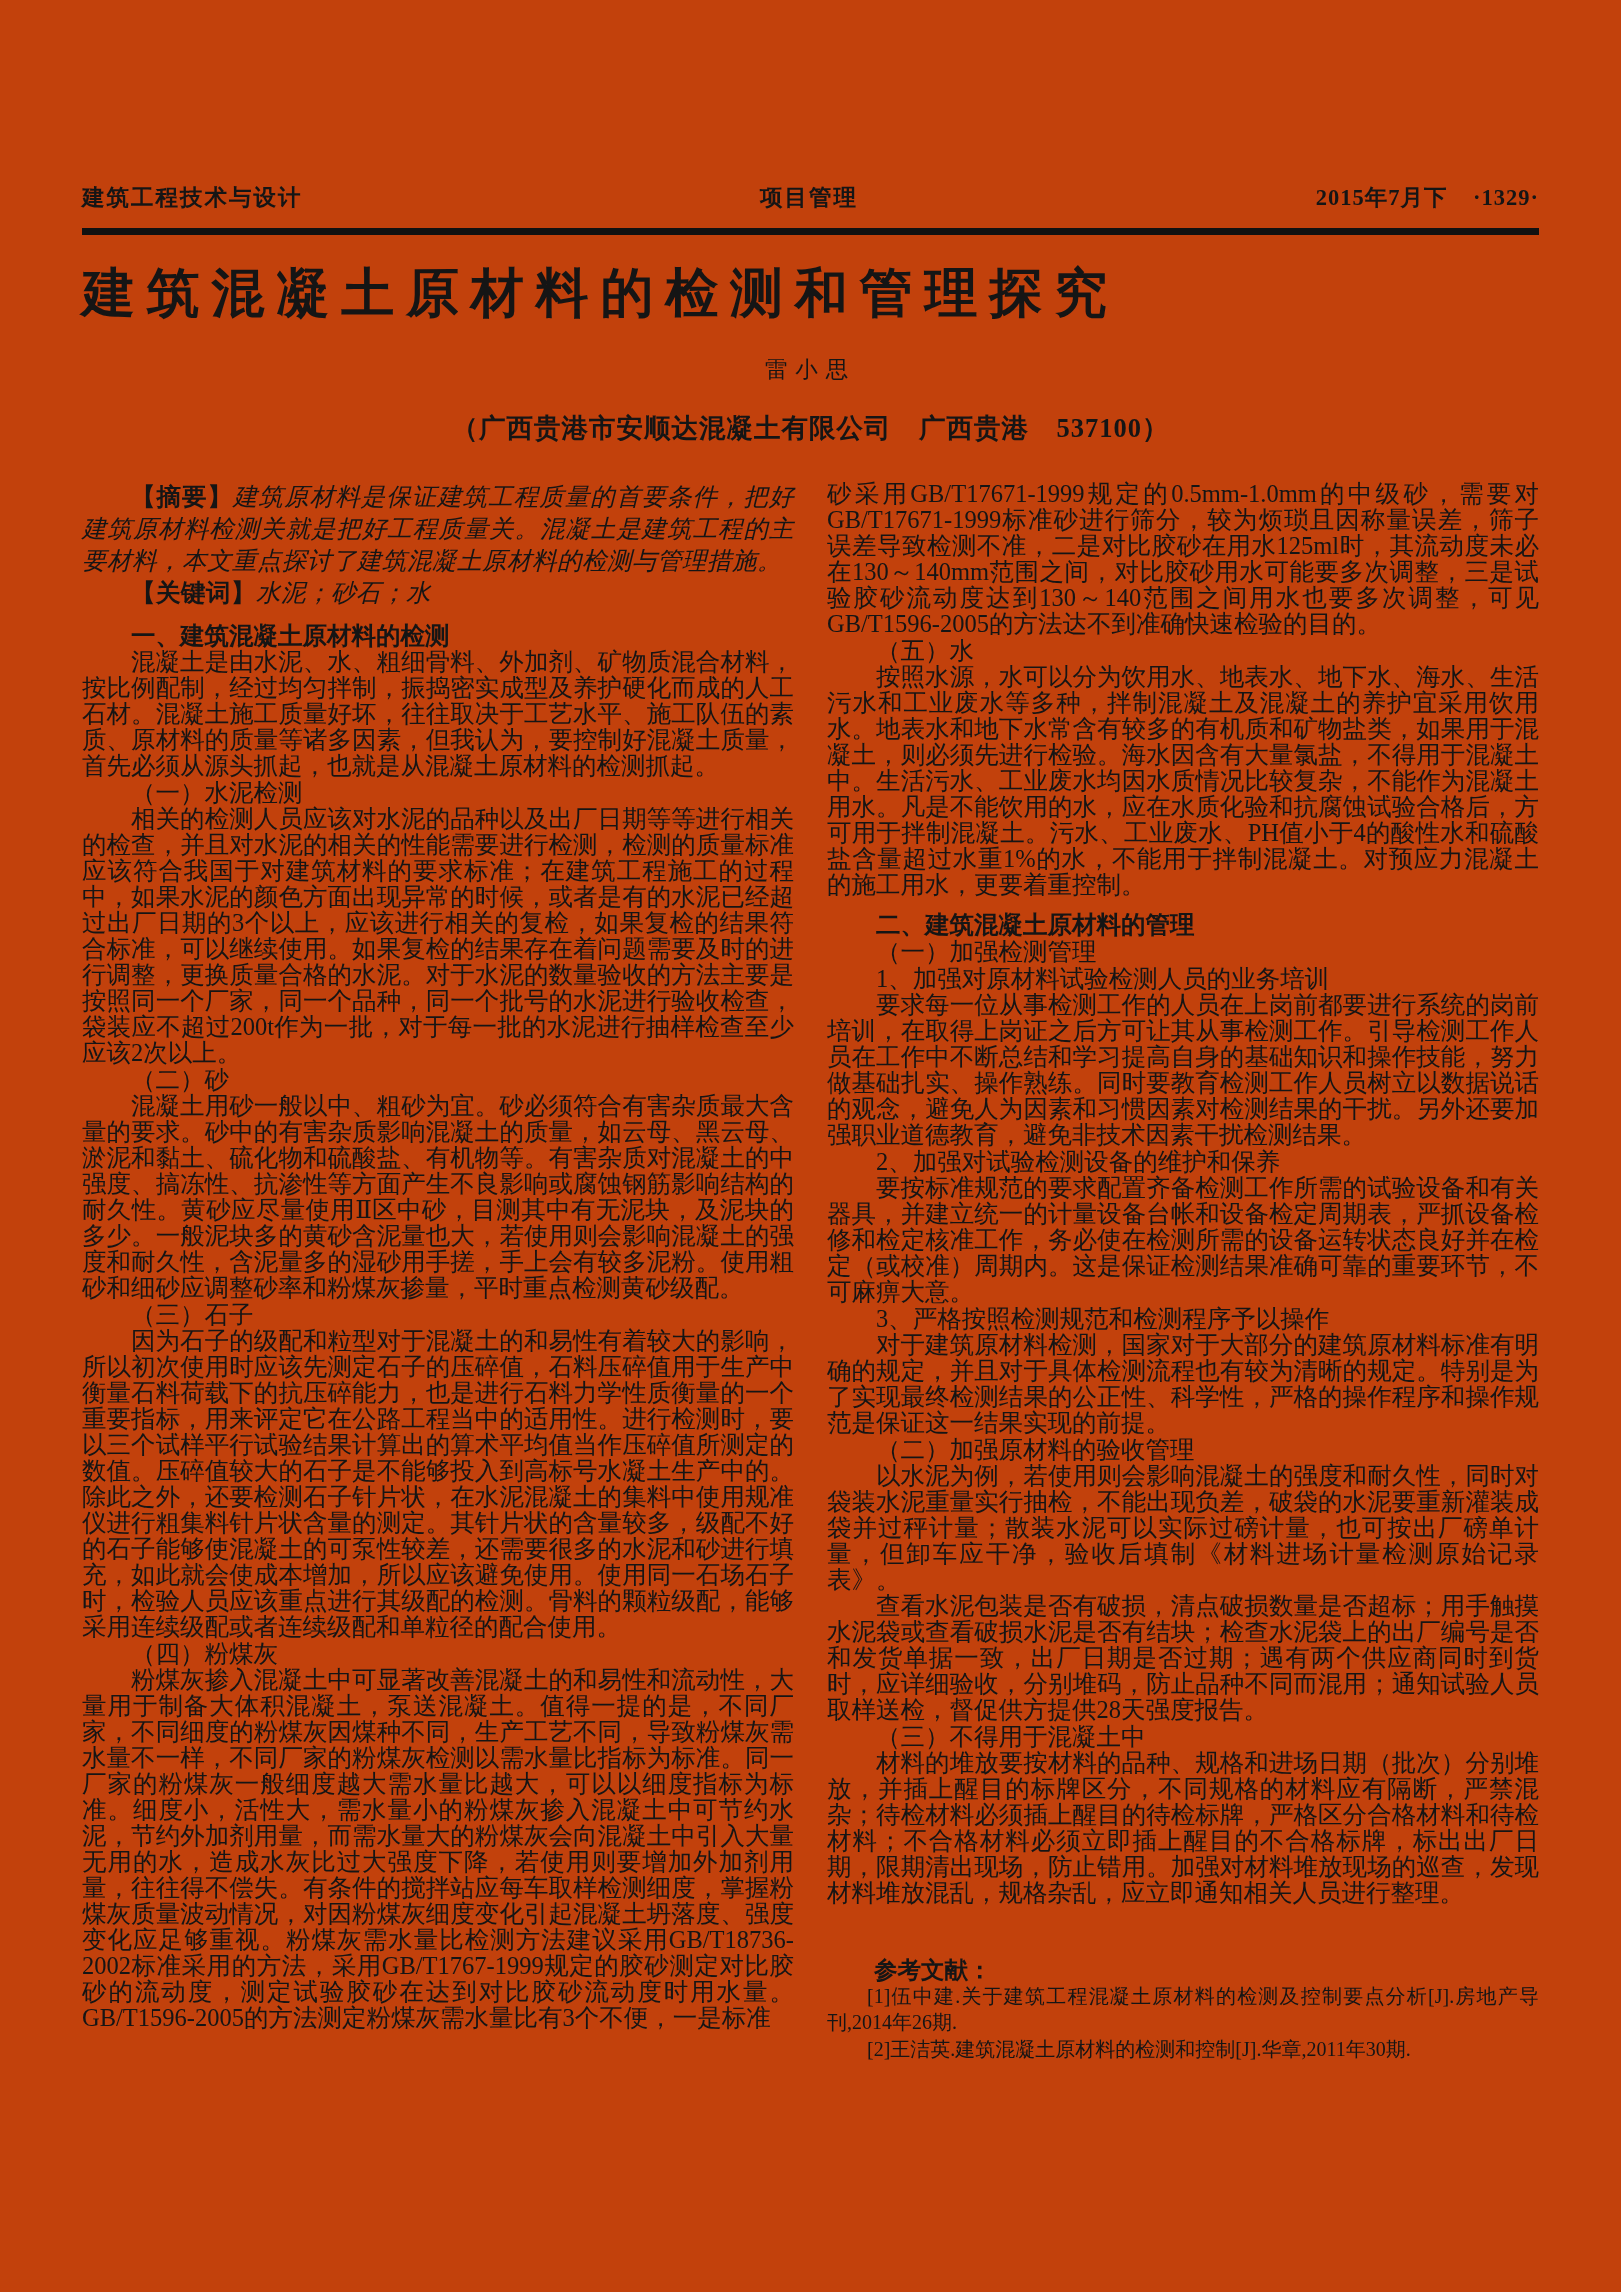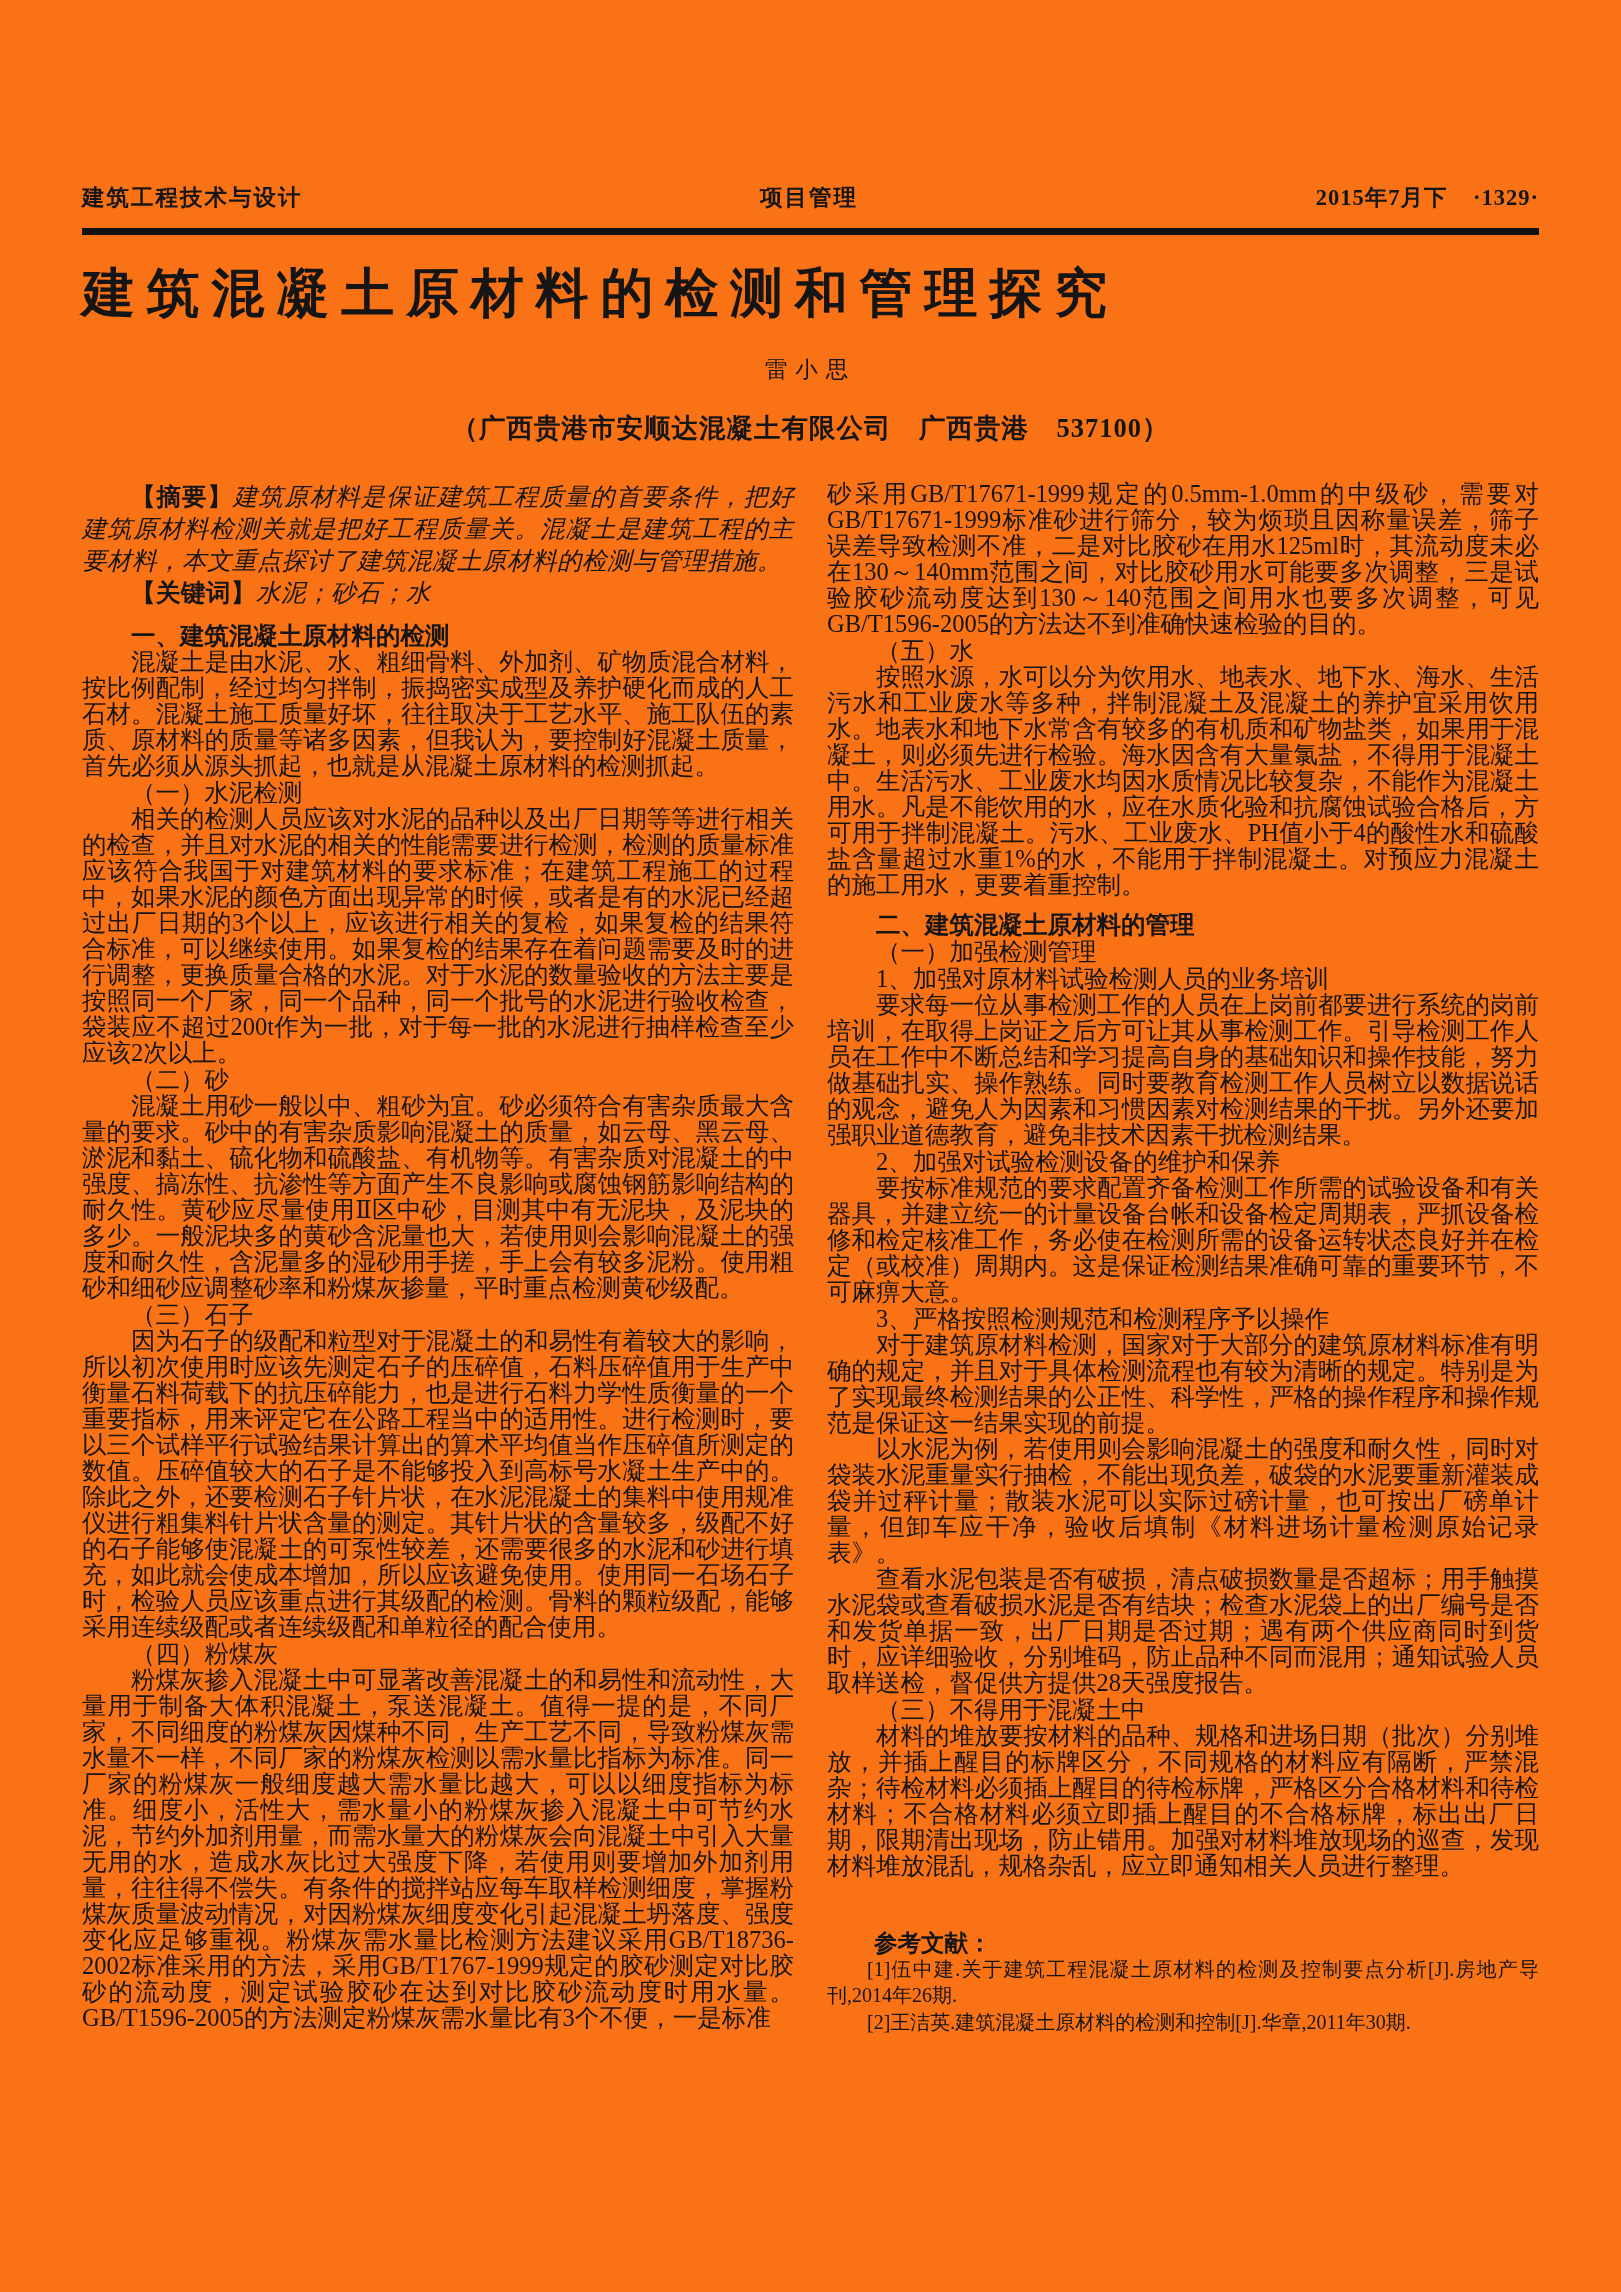--- a/index.html
+++ b/index.html
@@ -1,20 +1,20 @@
 <!DOCTYPE html>
 <html lang="zh"><head>
 <meta charset="utf-8">
 <style>
   html,body{margin:0;padding:0;}
   body{background:#ffffff;}
   .page{
     position:relative;
     width:1621px;height:2293px;
-    background:#f97316;
+    background:#c2410c;
     color:#151515;
     font-family:"Liberation Serif","DejaVu Serif",serif;
     overflow:hidden;
     box-sizing:border-box;
     padding:182px 82px 0 82px;
   }
   
   .page-header{
     display:flex;justify-content:space-between;align-items:baseline;
     font-size:22.5px;font-weight:bold;letter-spacing:2px;
@@ -97,20 +97,21 @@
         <div class="blk h2">（五）水</div>
         <div class="blk p">按照水源，水可以分为饮用水、地表水、地下水、海水、生活污水和工业废水等多种，拌制混凝土及混凝土的养护宜采用饮用水。地表水和地下水常含有较多的有机质和矿物盐类，如果用于混凝土，则必须先进行检验。海水因含有大量氯盐，不得用于混凝土中。生活污水、工业废水均因水质情况比较复杂，不能作为混凝土用水。凡是不能饮用的水，应在水质化验和抗腐蚀试验合格后，方可用于拌制混凝土。污水、工业废水、PH值小于4的酸性水和硫酸盐含量超过水重1%的水，不能用于拌制混凝土。对预应力混凝土的施工用水，更要着重控制。</div>
         <div class="blk h1">二、建筑混凝土原材料的管理</div>
         <div class="blk h2">（一）加强检测管理</div>
         <div class="blk h2">1、加强对原材料试验检测人员的业务培训</div>
         <div class="blk p">要求每一位从事检测工作的人员在上岗前都要进行系统的岗前培训，在取得上岗证之后方可让其从事检测工作。引导检测工作人员在工作中不断总结和学习提高自身的基础知识和操作技能，努力做基础扎实、操作熟练。同时要教育检测工作人员树立以数据说话的观念，避免人为因素和习惯因素对检测结果的干扰。另外还要加强职业道德教育，避免非技术因素干扰检测结果。</div>
         <div class="blk h2">2、加强对试验检测设备的维护和保养</div>
         <div class="blk p">要按标准规范的要求配置齐备检测工作所需的试验设备和有关器具，并建立统一的计量设备台帐和设备检定周期表，严抓设备检修和检定核准工作，务必使在检测所需的设备运转状态良好并在检定（或校准）周期内。这是保证检测结果准确可靠的重要环节，不可麻痹大意。</div>
         <div class="blk h2">3、严格按照检测规范和检测程序予以操作</div>
         <div class="blk p">对于建筑原材料检测，国家对于大部分的建筑原材料标准有明确的规定，并且对于具体检测流程也有较为清晰的规定。特别是为了实现最终检测结果的公正性、科学性，严格的操作程序和操作规范是保证这一结果实现的前提。</div>
+        <div class="blk h2">（二）加强原材料的验收管理</div>
         <div class="blk p">以水泥为例，若使用则会影响混凝土的强度和耐久性，同时对袋装水泥重量实行抽检，不能出现负差，破袋的水泥要重新灌装成袋并过秤计量；散装水泥可以实际过磅计量，也可按出厂磅单计量，但卸车应干净，验收后填制《材料进场计量检测原始记录表》。</div>
         <div class="blk p">查看水泥包装是否有破损，清点破损数量是否超标；用手触摸水泥袋或查看破损水泥是否有结块；检查水泥袋上的出厂编号是否和发货单据一致，出厂日期是否过期；遇有两个供应商同时到货时，应详细验收，分别堆码，防止品种不同而混用；通知试验人员取样送检，督促供方提供28天强度报告。</div>
         <div class="blk h2">（三）不得用于混凝土中</div>
         <div class="blk p">材料的堆放要按材料的品种、规格和进场日期（批次）分别堆放，并插上醒目的标牌区分，不同规格的材料应有隔断，严禁混杂；待检材料必须插上醒目的待检标牌，严格区分合格材料和待检材料；不合格材料必须立即插上醒目的不合格标牌，标出出厂日期，限期清出现场，防止错用。加强对材料堆放现场的巡查，发现材料堆放混乱，规格杂乱，应立即通知相关人员进行整理。</div>
         <div class="blk ref-head">参考文献：</div>
         <div class="blk ref">[1]伍中建.关于建筑工程混凝土原材料的检测及控制要点分析[J].房地产导刊,2014年26期.</div>
         <div class="blk ref">[2]王洁英.建筑混凝土原材料的检测和控制[J].华章,2011年30期.</div>
       </section>
   </main>
 

